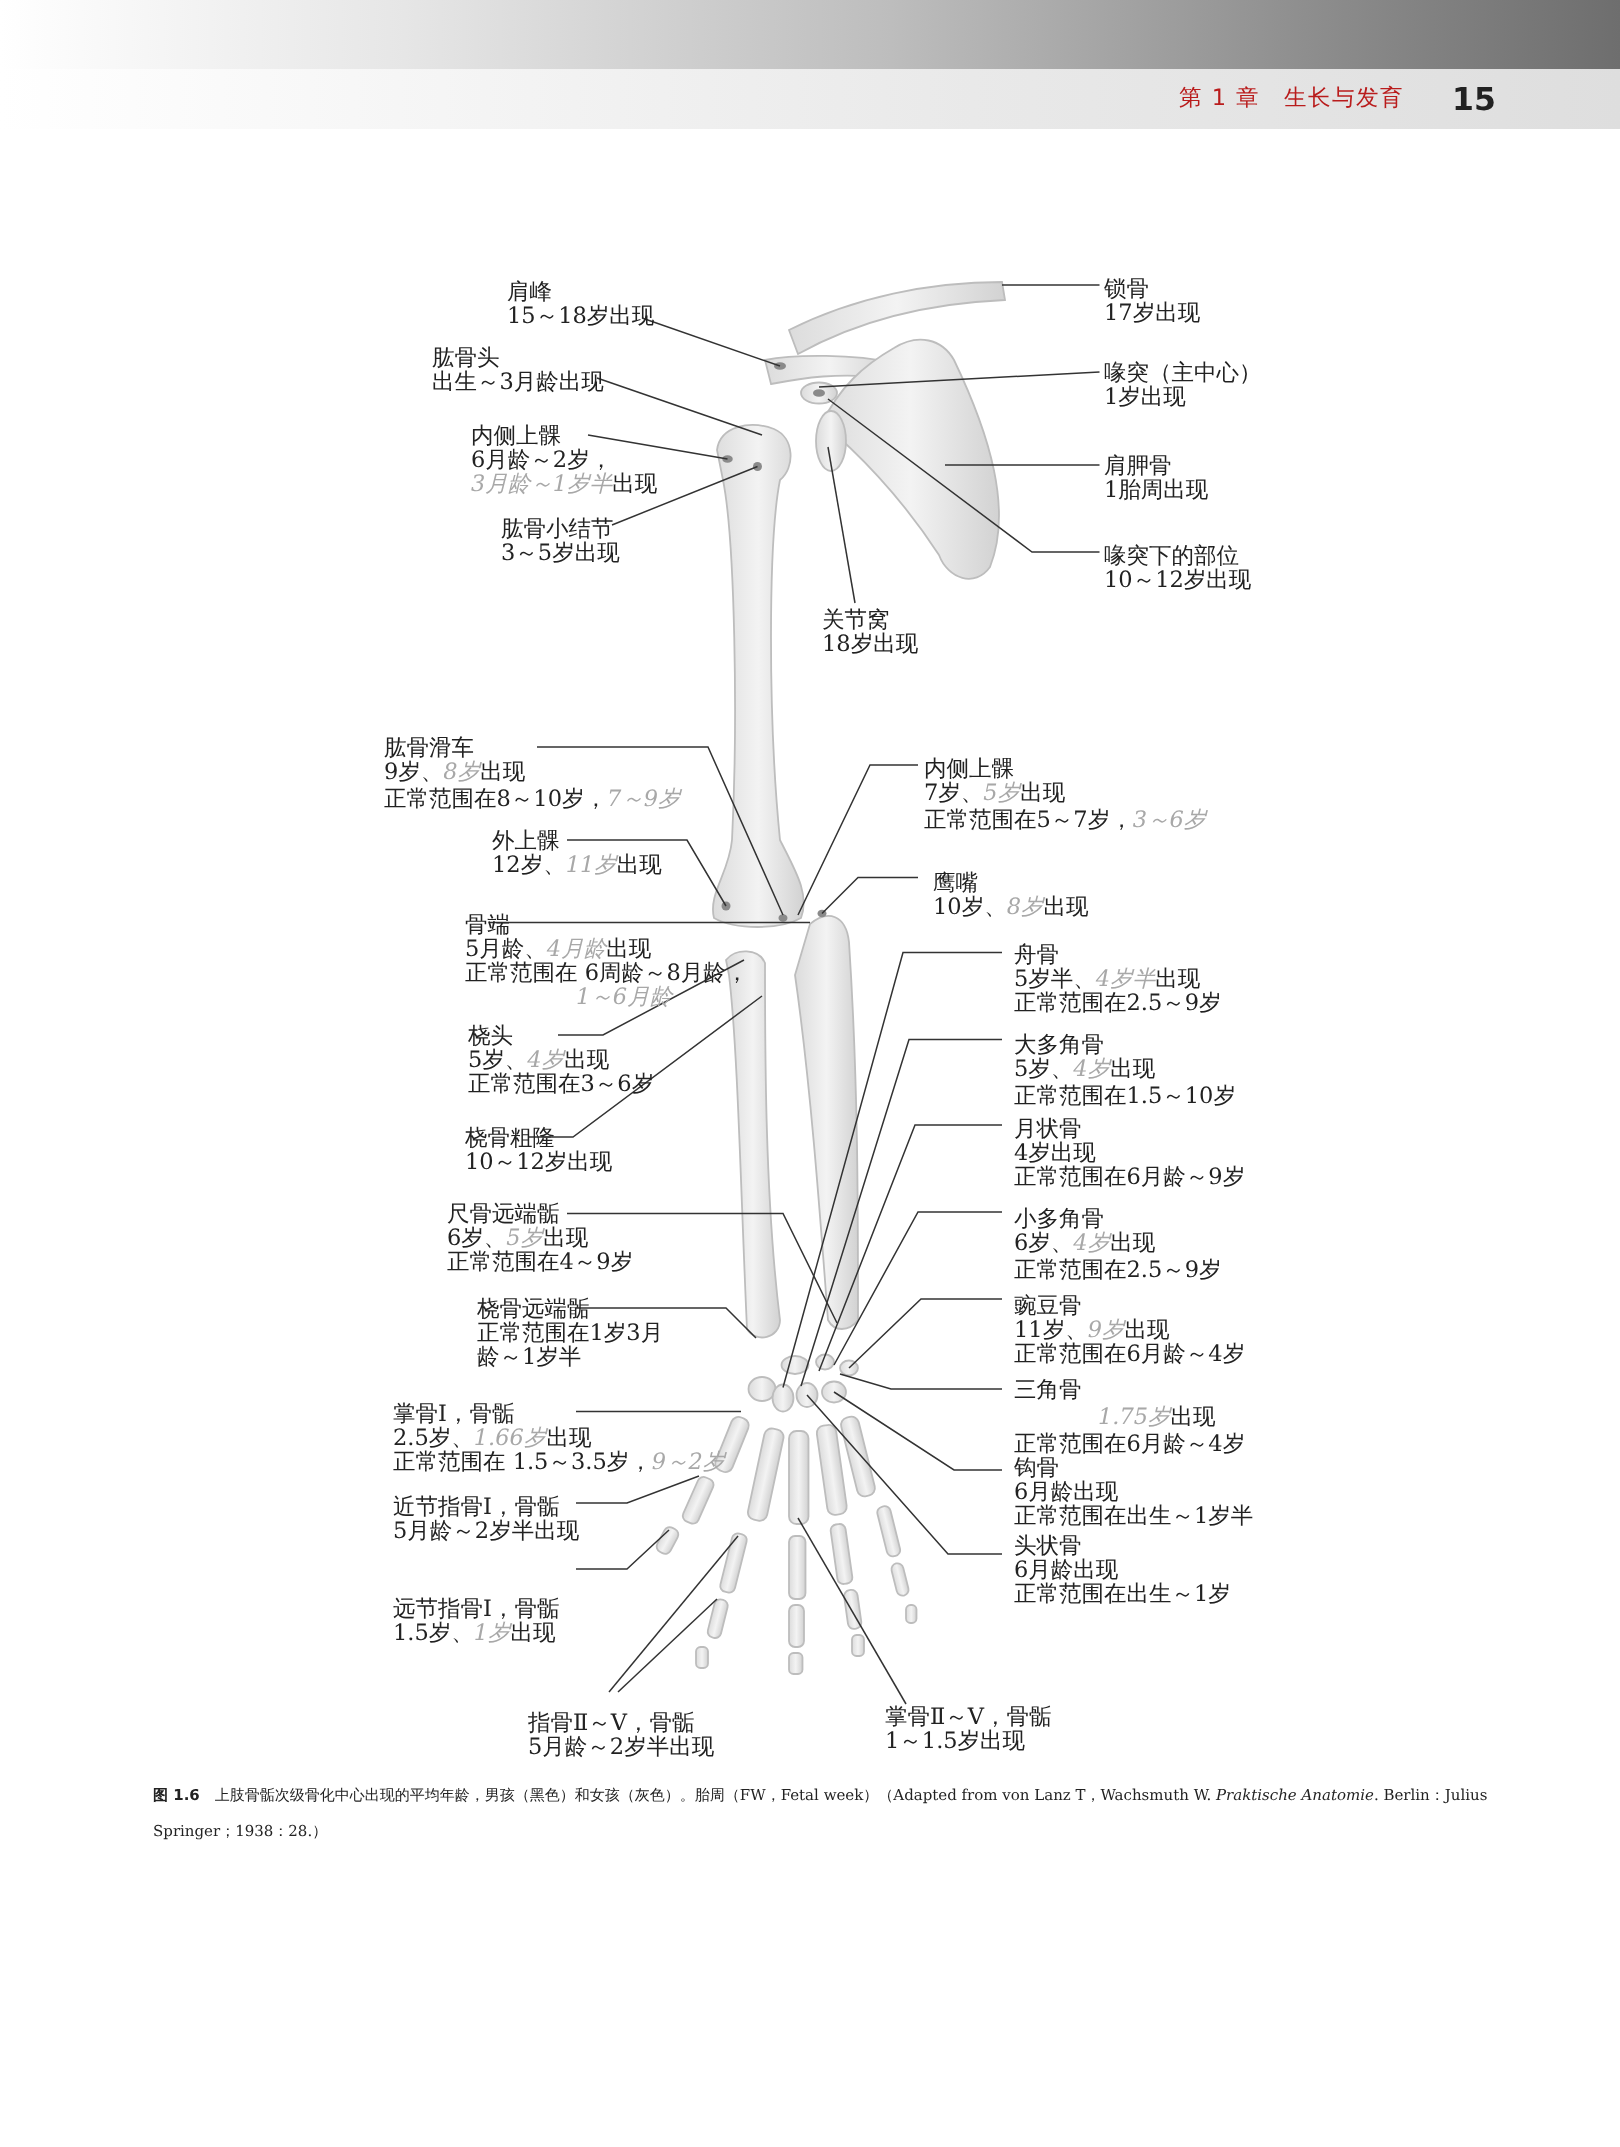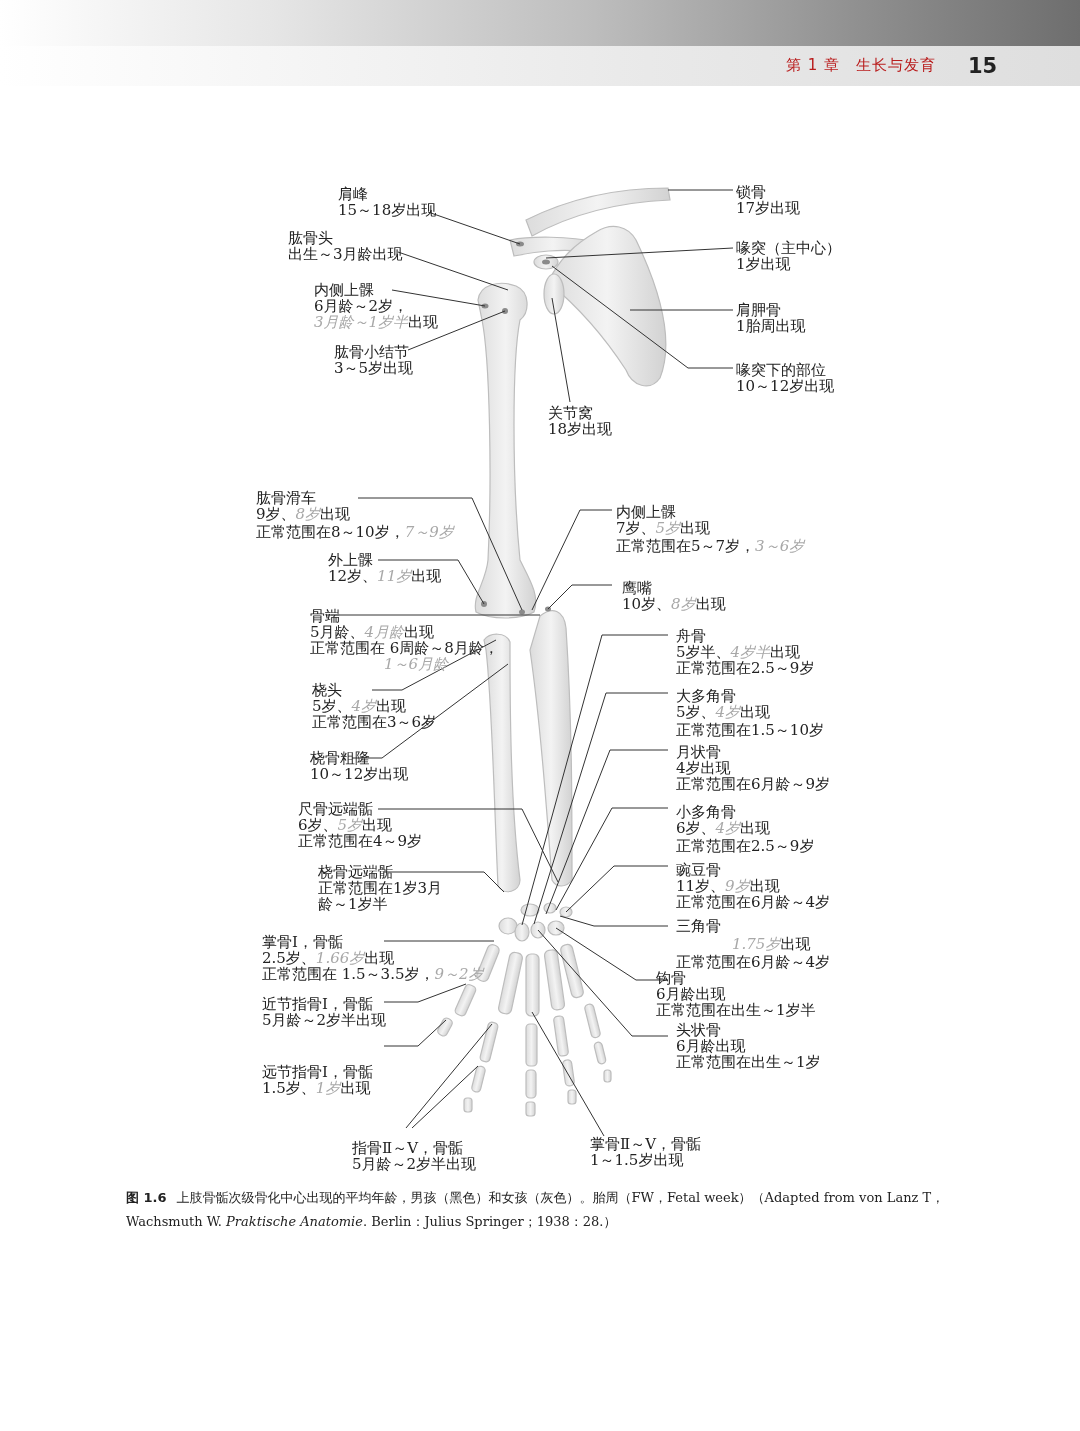--- a/index.html
+++ b/index.html
@@ -10,21 +10,21 @@
   .hdr-bar { position:absolute; left:0; top:46px; width:1080px; height:40px;
              background:linear-gradient(90deg,#ffffff 0%,#f4f4f4 30%,#e9e9e9 60%,#dedede 100%); }
   .hdr-chapter { position:absolute; left:786px; top:56px; font-family:"DejaVu Sans","Liberation Sans",sans-serif;
                  font-size:15px; color:#b91c1c; letter-spacing:1px; }
   .hdr-page { position:absolute; left:968px; top:54px; font-family:"DejaVu Sans","Liberation Sans",sans-serif;
               font-size:21px; font-weight:bold; color:#222; }
   svg.fig { position:absolute; left:0; top:0; }
   .lbl { position:absolute; font-size:15px; line-height:16px; white-space:nowrap; color:#222; }
   .lbl .t { display:block; }
   .g { color:#a8a8a8;font-style:italic; }
-  .caption { position:absolute; left:102px; top:1186px; width:890px; font-size:13px; line-height:24px; color:#222;margin-left:24px; }
+  .caption { position:absolute; left:102px; top:1186px; width:890px; font-size:10px; line-height:24px; color:#222; }
   .caption .fig-no { font-family:"DejaVu Sans","Liberation Sans",sans-serif; font-weight:bold; margin-right:10px; }
   .caption i { font-style:italic; }
 </style>
 </head>
 <body>
 
 <div class="hdr-top"></div>
 <div class="hdr-bar"></div>
 <div class="hdr-chapter">第 1 章　生长与发育</div>
 <div class="hdr-page">15</div>
@@ -240,21 +240,21 @@
 <div class="lbl" style="left:676px;top:862px">
   <span class="t">豌豆骨</span>
   <span class="t"><span>11岁、</span><span class="g">9岁</span><span>出现</span></span>
   <span class="t">正常范围在6月龄～4岁</span>
 </div>
 <div class="lbl" style="left:676px;top:918px">
   <span class="t">三角骨</span>
   <span class="t" style="padding-left:56px;margin-top:2px"><span class="g">1.75岁</span><span>出现</span></span>
   <span class="t" style="margin-top:2px">正常范围在6月龄～4岁</span>
 </div>
-<div class="lbl" style="left:656px;top:970px">
+<div class="lbl" style="left:676px;top:970px">
   <span class="t">钩骨</span>
   <span class="t">6月龄出现</span>
   <span class="t">正常范围在出生～1岁半</span>
 </div>
 <div class="lbl" style="left:676px;top:1022px">
   <span class="t">头状骨</span>
   <span class="t">6月龄出现</span>
   <span class="t">正常范围在出生～1岁</span>
 </div>
 

